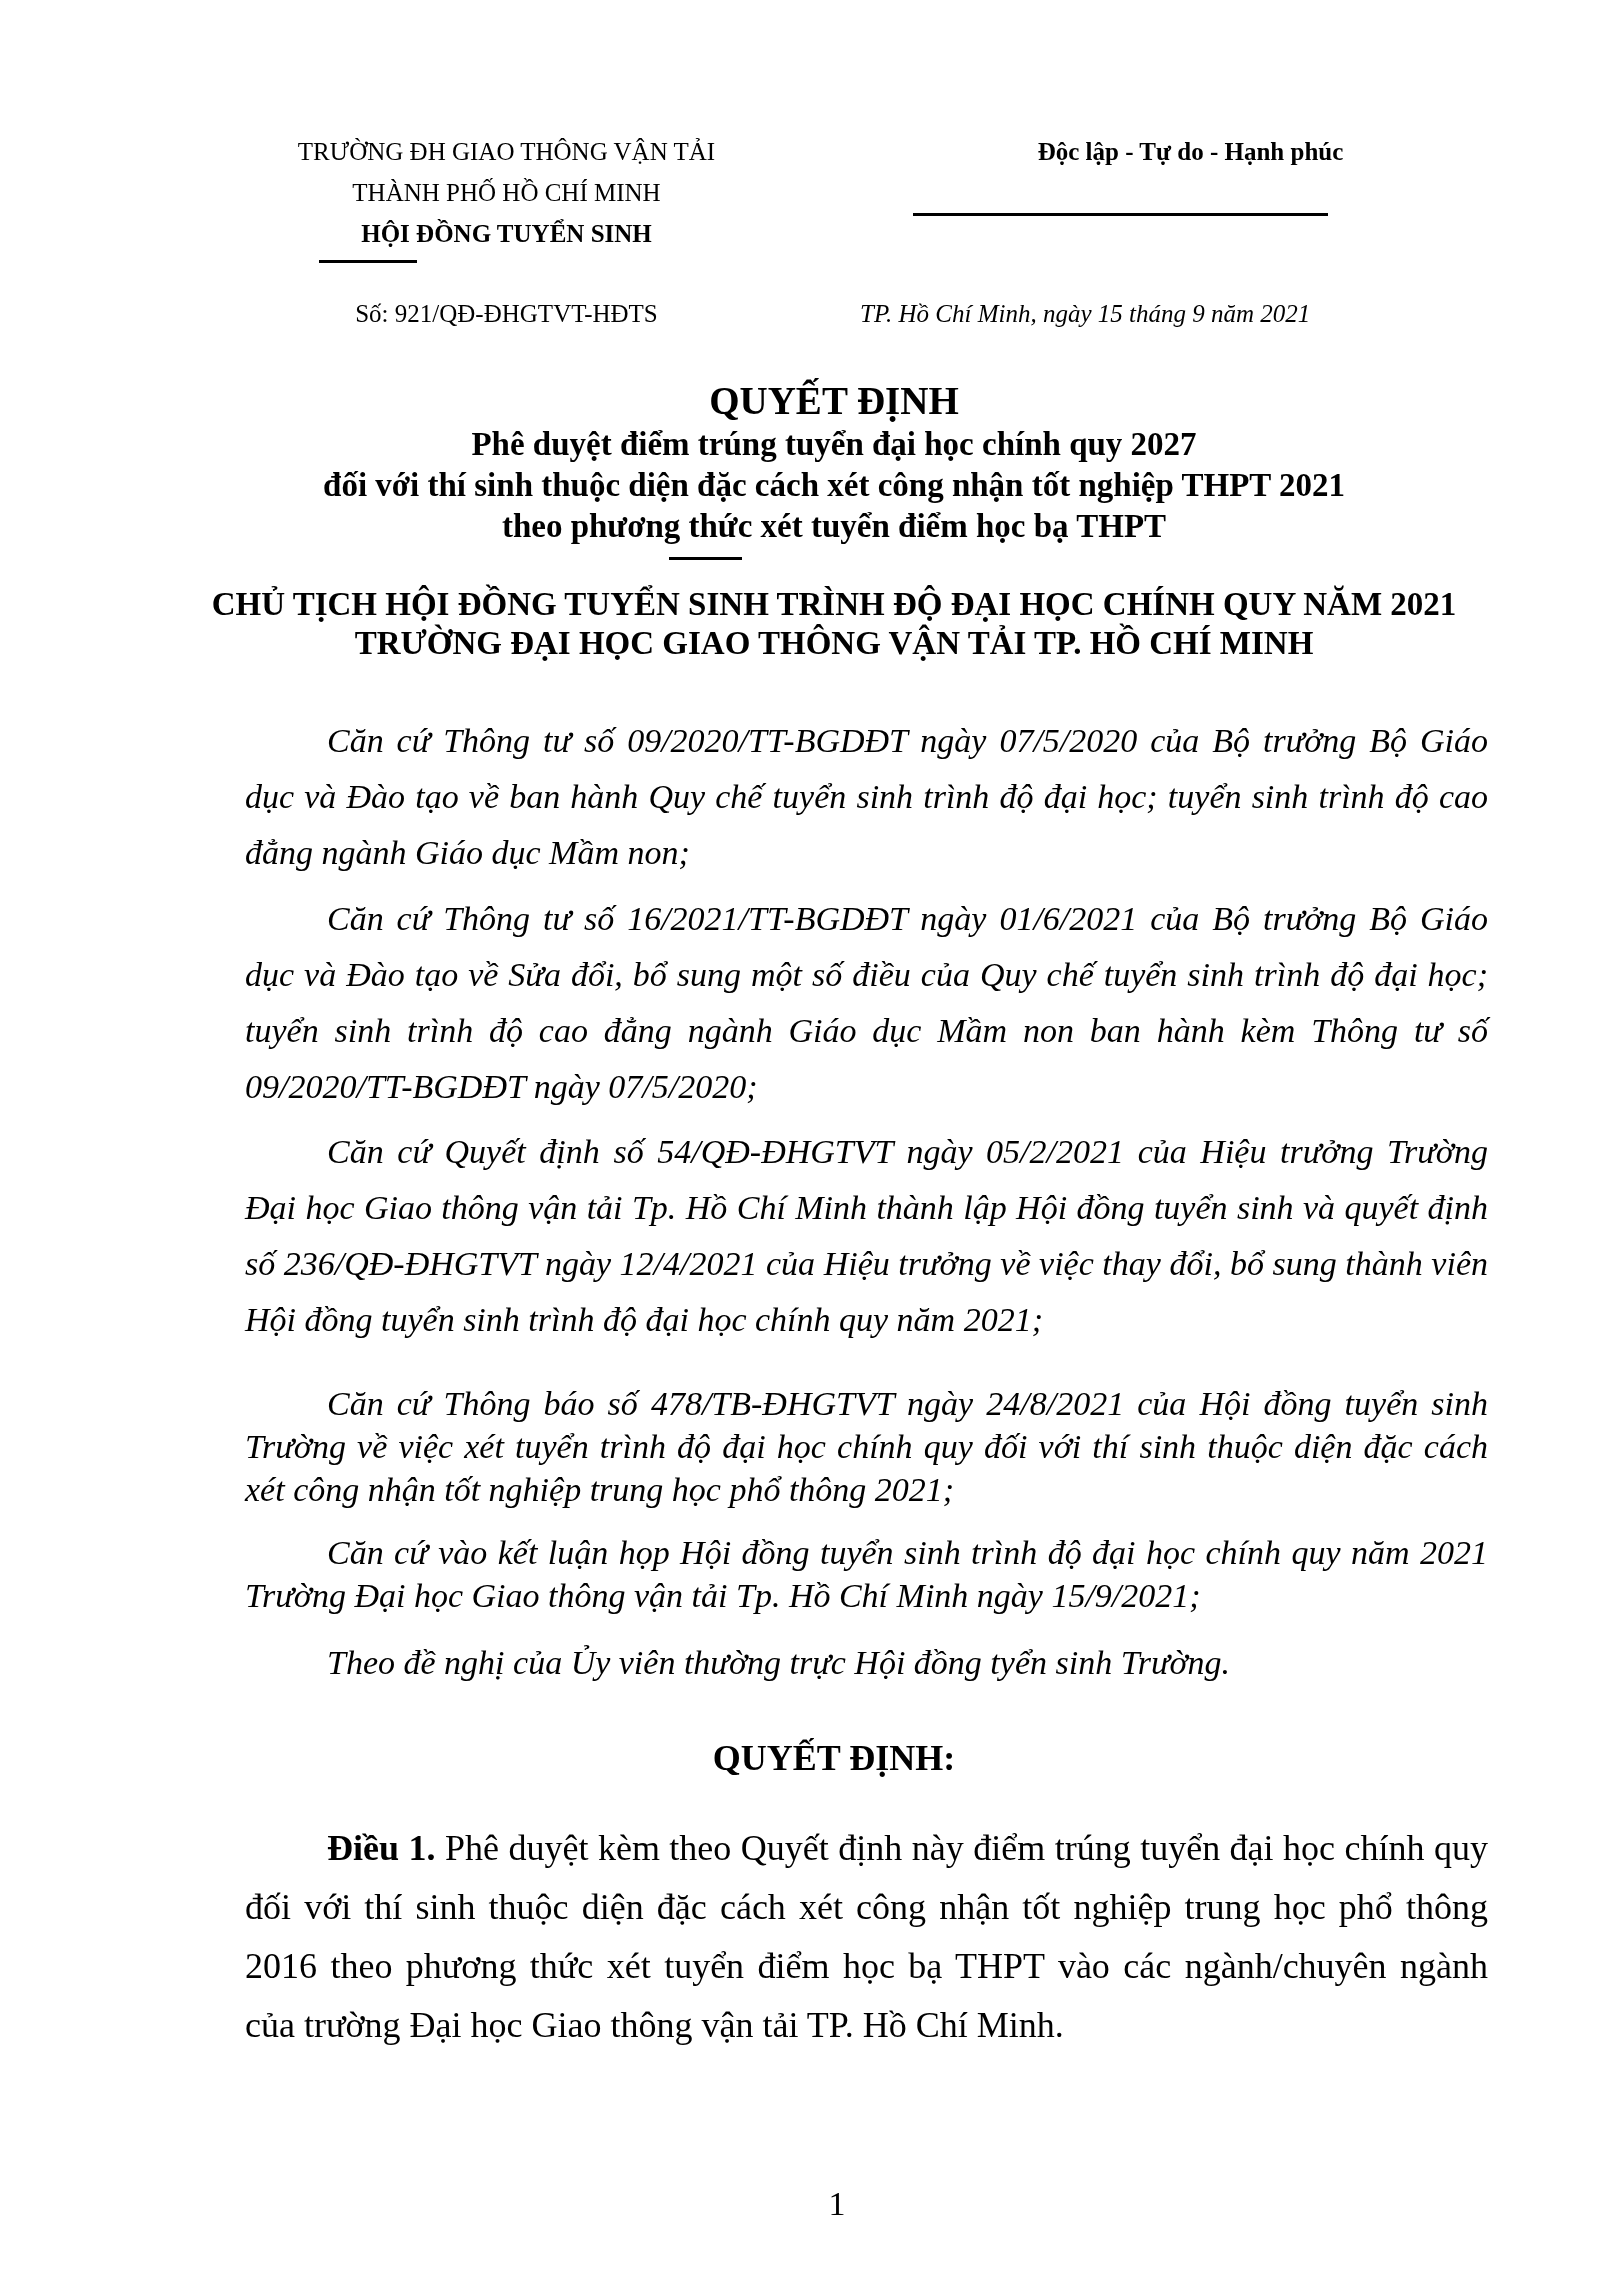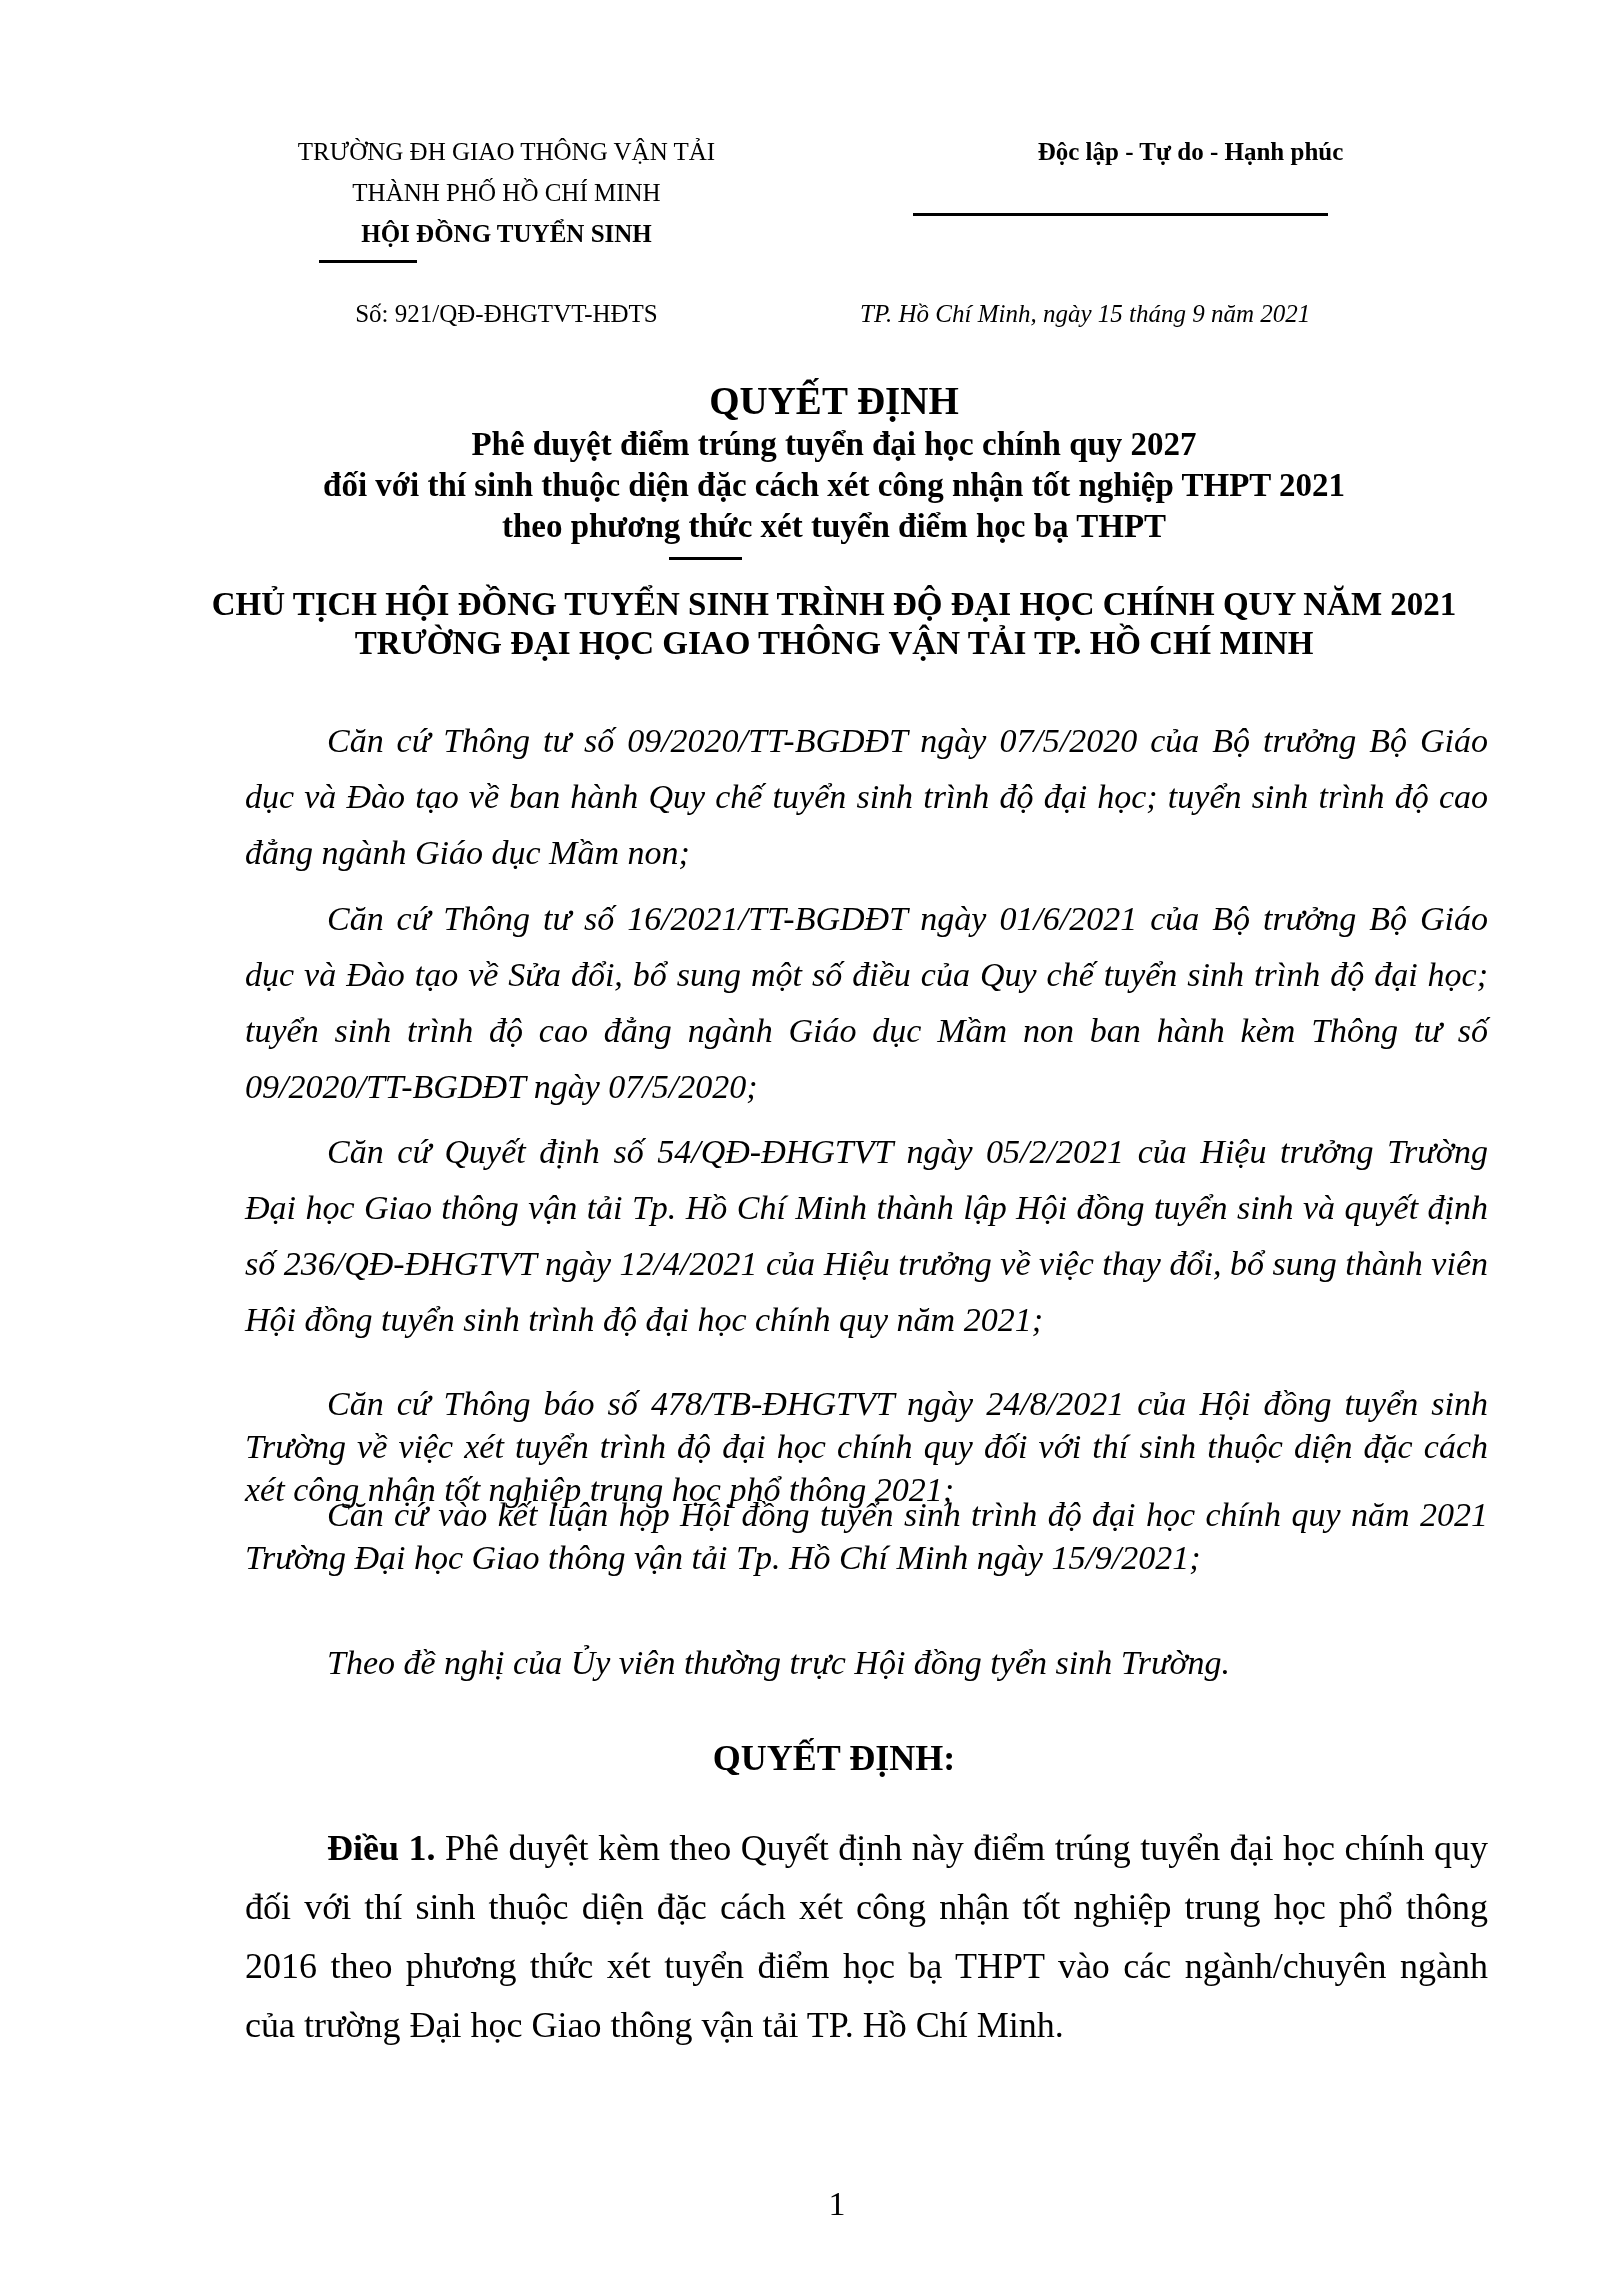--- a/index.html
+++ b/index.html
@@ -51,21 +51,21 @@
 
 <div class="abs center" style="left:196px; width:1276px; top:585px;">
   <div class="chair">CHỦ TỊCH HỘI ĐỒNG TUYỂN SINH TRÌNH ĐỘ ĐẠI HỌC CHÍNH QUY NĂM 2021</div>
   <div class="chair">TRƯỜNG ĐẠI HỌC GIAO THÔNG VẬN TẢI TP. HỒ CHÍ MINH</div>
 </div>
 
 <div class="para" style="top:713px;">Căn cứ Thông tư số 09/2020/TT-BGDĐT ngày 07/5/2020 của Bộ trưởng Bộ Giáo dục và Đào tạo về ban hành Quy chế tuyển sinh trình độ đại học; tuyển sinh trình độ cao đẳng ngành Giáo dục Mầm non;</div>
 <div class="para" style="top:891px;">Căn cứ Thông tư số 16/2021/TT-BGDĐT ngày 01/6/2021 của Bộ trưởng Bộ Giáo dục và Đào tạo về Sửa đổi, bổ sung một số điều của Quy chế tuyển sinh trình độ đại học; tuyển sinh trình độ cao đẳng ngành Giáo dục Mầm non ban hành kèm Thông tư số 09/2020/TT-BGDĐT ngày 07/5/2020;</div>
 <div class="para" style="top:1124px;">Căn cứ Quyết định số 54/QĐ-ĐHGTVT ngày 05/2/2021 của Hiệu trưởng Trường Đại học Giao thông vận tải Tp. Hồ Chí Minh thành lập Hội đồng tuyển sinh và quyết định số 236/QĐ-ĐHGTVT ngày 12/4/2021 của Hiệu trưởng về việc thay đổi, bổ sung thành viên Hội đồng tuyển sinh trình độ đại học chính quy năm 2021;</div>
 <div class="para tight" style="top:1382px;">Căn cứ Thông báo số 478/TB-ĐHGTVT ngày 24/8/2021 của Hội đồng tuyển sinh Trường về việc xét tuyển trình độ đại học chính quy đối với thí sinh thuộc diện đặc cách xét công nhận tốt nghiệp trung học phổ thông 2021;</div>
-<div class="para tight" style="top:1493px;">Căn cứ vào kết luận họp Hội đồng tuyển sinh trình độ đại học chính quy năm 2021 Trường Đại học Giao thông vận tải Tp. Hồ Chí Minh ngày 15/9/2021;</div>
+<div class="para tight" style="top:1531px;">Căn cứ vào kết luận họp Hội đồng tuyển sinh trình độ đại học chính quy năm 2021 Trường Đại học Giao thông vận tải Tp. Hồ Chí Minh ngày 15/9/2021;</div>
 <div class="para" style="top:1635px;">Theo đề nghị của Ủy viên thường trực Hội đồng tyển sinh Trường.</div>
 
 <div class="abs center decision-head" style="left:196px; width:1276px; top:1737px;">QUYẾT ĐỊNH:</div>
 
 <div class="article" style="top:1819px;"><b>Điều 1.</b><span> Phê duyệt kèm theo Quyết định này điểm trúng tuyển đại học chính quy đối với thí sinh thuộc diện đặc cách xét công nhận tốt nghiệp trung học phổ thông 2016 theo phương thức xét tuyển điểm học bạ THPT vào các ngành/chuyên ngành của trường Đại học Giao thông vận tải TP. Hồ Chí Minh.</span></div>
 
 <div class="abs center page-num" style="left:811px; width:52px; top:2185px;">1</div>
 
 
 </body></html>

